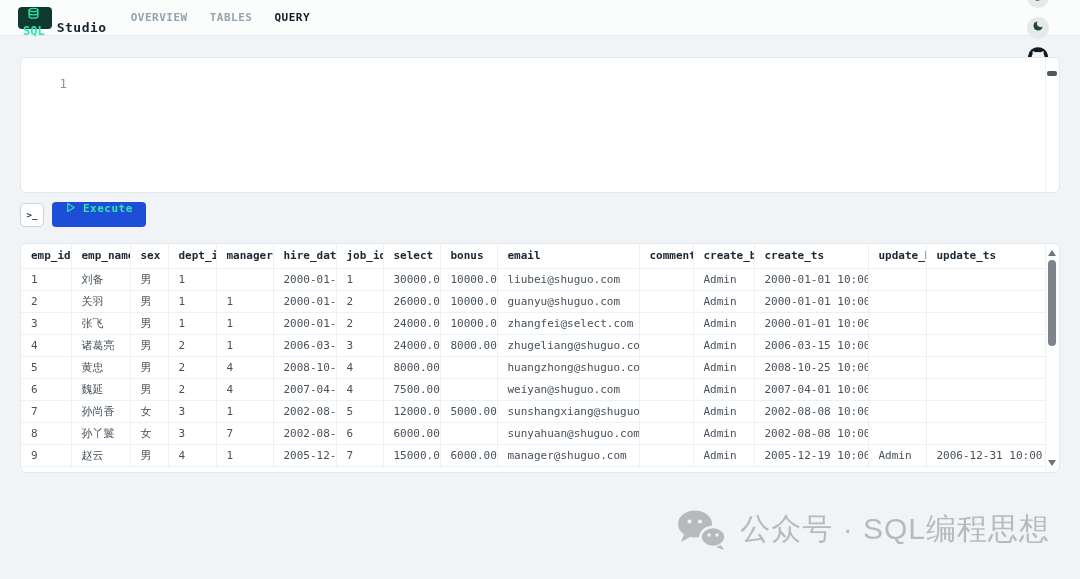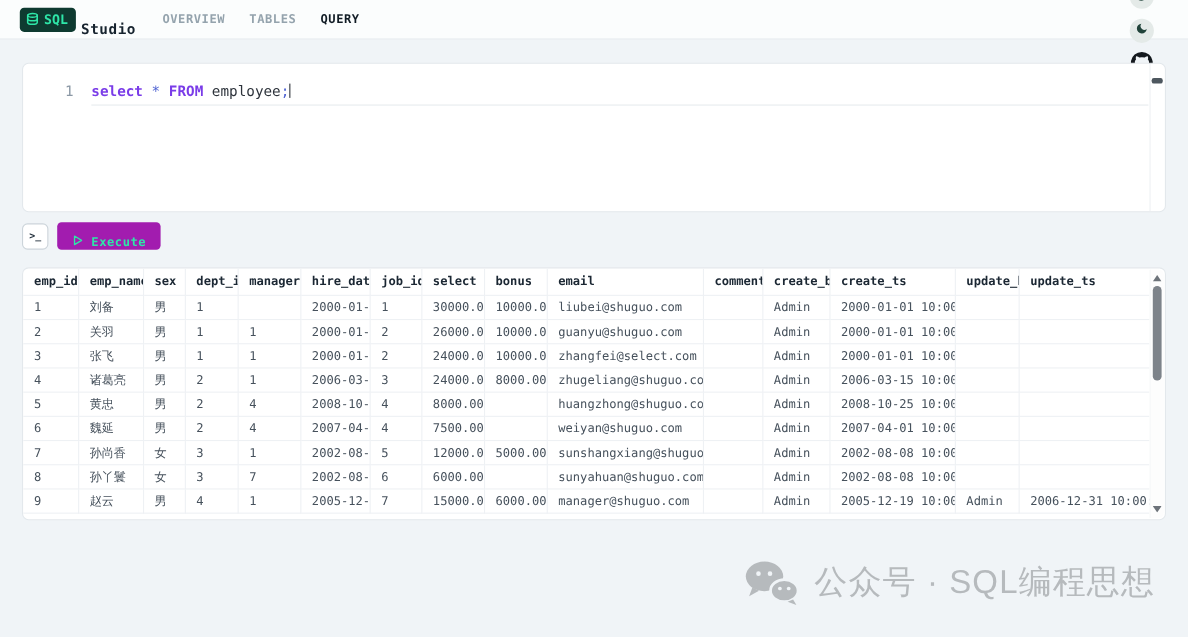--- a/index.html
+++ b/index.html
@@ -11,21 +11,21 @@
   }
 
   
   .navbar {
     height:36px; background:#fbfdfd; border-bottom:1px solid #e4eaed;
     display:flex; align-items:center; padding:0 18px;
   }
   .logo-badge {
     background:#0e3a30; color:#2ee6a8; border-radius:4px;
     height:22px; display:flex; align-items:center; gap:4px;
-    padding:0 7px 0 5px; font-weight:bold; font-size:12px;
+    padding:0 7px 0 5px; font-weight:bold; font-size:12px;flex-direction:column;
   }
   .logo-badge svg { display:block; }
   .brand-studio { color:#16232e; font-weight:bold; font-size:13px; margin-left:5px; letter-spacing:.5px;margin-top:20px; }
   .nav-items { display:flex; gap:22px; margin-left:24px; }
   .nav-item {
     font-size:11px; font-weight:bold; letter-spacing:.5px;
     color:#94a3ad; text-decoration:none; cursor:pointer;
   }
   .nav-item.active { color:#101b24; }
   .nav-right { margin-left:auto; display:flex; align-items:center; gap:9px;flex-direction:column; }
@@ -65,22 +65,22 @@
   .cursor { display:inline-block; width:1px; height:13px; background:#30363d; vertical-align:-2px; }
 
   
   .toolbar { margin-top:9px; display:flex; align-items:center; gap:8px; }
   .terminal-box {
     width:24px; height:24px; background:#ffffff; border:1px solid #ccd4da;
     border-radius:5px; display:flex; align-items:center; justify-content:center;
     font-size:9px; font-weight:bold; color:#273440; cursor:pointer;
   }
   .execute-btn {
-    height:25px; background:#a21caf; border:none; border-radius:4px;
-    display:flex; align-items:flex-end; gap:7px; padding:0 13px; cursor:pointer;
+    height:25px; background:#1d4ed8; border:none; border-radius:4px;
+    display:flex; align-items:flex-start; gap:7px; padding:0 13px; cursor:pointer;
     color:#2ee6a8; font-family:inherit; font-size:11px; font-weight:bold; letter-spacing:.5px;
   }
 
   
   .table-card {
     margin-top:16px; height:230px; background:#ffffff;
     border:1px solid #e3e8ec; border-radius:6px; position:relative; overflow:hidden;
   }
   .table-wrap { position:absolute; left:0; top:0; right:14px; bottom:0; overflow:hidden; }
   table { border-collapse:collapse; table-layout:fixed; width:100%; }
@@ -161,21 +161,20 @@
       </span>
     </span>
   </div>
 </div>
 
 <div class="main">
 
   <div class="editor-card">
     <div class="code-row">
       <div class="gutter">1</div>
-      <div class="code-line-content"><span class="tok-keyword">select</span><span class="tok-plain"> </span><span class="tok-operator">*</span><span class="tok-plain"> </span><span class="tok-keyword">FROM</span><span class="tok-plain"> </span><span class="tok-name">employee</span><span class="tok-punct">;</span><span class="cursor"></span></div>
     </div>
     <div class="editor-scroll-rail">
       <div class="editor-scroll-thumb"></div>
     </div>
   </div>
 
   <div class="toolbar">
     <div class="terminal-box">&gt;_</div>
     <button class="execute-btn">
       <span>

